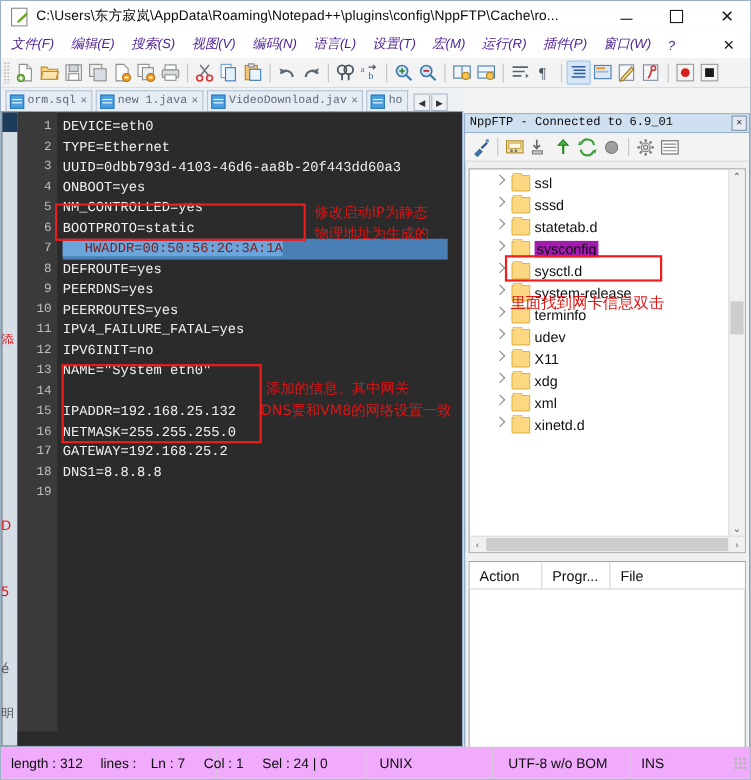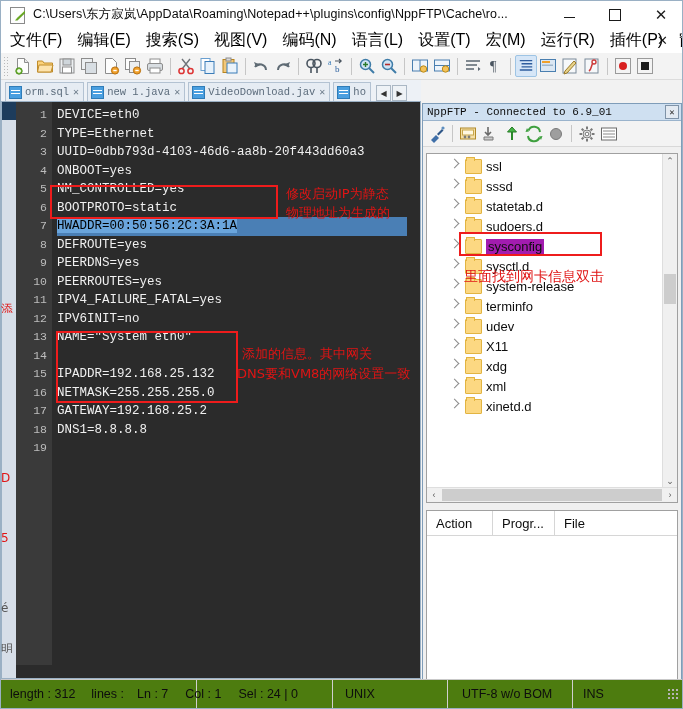--- a/index.html
+++ b/index.html
@@ -19,21 +19,21 @@
   .title-icon .pen{position:absolute;left:6px;top:4px;width:10px;height:10px;background:linear-gradient(135deg,#74b32a 40%,#3f7d10 100%);transform:rotate(0deg);clip-path:polygon(0 100%,22% 72%,100% 0,100% 28%,25% 100%);}
   .title-text{font-size:12.5px;color:#0b0b0b;letter-spacing:0.1px;white-space:nowrap;overflow:hidden;}
   .win-btns{margin-left:auto;display:flex;height:27px;}
   .win-btn{width:46px;height:27px;display:flex;align-items:center;justify-content:center;color:#1a1a1a;font-size:13px;}
   .win-btn.min span{display:block;width:11px;height:1px;background:#1a1a1a;margin-top:6px;}
   .win-btn.max span{display:block;width:10px;height:10px;border:1px solid #1a1a1a;}
   .win-btn.close{font-size:15px;font-weight:300;}
 
   
   .menubar{position:absolute;left:0;top:27px;width:681px;height:25px;background:#ffffff;display:flex;align-items:center;padding-left:8px;box-sizing:border-box;}
-  .menu-item{font-size:16px;color:#000000;margin-right:13px;white-space:nowrap;padding:2px 1px;}
+  .menu-item{font-size:12px;color:#4c1d95;margin-right:13px;white-space:nowrap;padding:2px 1px;font-style:italic;}
   .menu-x{position:absolute;right:14px;top:5px;font-size:13px;color:#141414;}
 
   
   .toolbar{position:absolute;left:0;top:52px;width:681px;height:26px;background:#f3f3f3;border-bottom:1px solid #dcdcdc;display:flex;align-items:center;}
   .grip{width:7px;height:20px;margin-left:2px;margin-right:2px;
      background-image:radial-gradient(#b9b9b9 40%, transparent 41%);background-size:3px 3px;}
   .tb-ico{width:22px;height:22px;margin:0 0px;position:relative;flex:none;display:flex;align-items:center;justify-content:center;}
   .tb-sep{width:1px;height:17px;background:#c6c6c6;margin:0 4px;flex:none;}
   .tb-ico.sel{background:#d6e6f7;border:1px solid #9ec4e4;box-sizing:border-box;border-radius:2px;}
   .gl{display:block;}
@@ -51,21 +51,21 @@
   .editor-wrap{position:absolute;left:0;top:100px;width:420px;height:578px;background:#2b2b2b;border:1px solid #9ab0c4;box-sizing:border-box;overflow:hidden;}
   .ed-left-strip{position:absolute;left:0;top:0;width:14px;height:100%;background:#d6dee8;}
   .ed-left-strip .mark{position:absolute;left:0;top:0;width:14px;height:18px;background:#1d3c5c;}
   .linenums{position:absolute;left:14px;top:0;width:36px;height:100%;background:#3a3a3a;color:#bdbdbd;
      font-family:"Liberation Mono","DejaVu Sans Mono",monospace;font-size:11.5px;text-align:right;padding-top:4px;box-sizing:border-box;}
   .linenums div{height:18.5px;line-height:18.5px;padding-right:5px;}
   .code{position:absolute;left:55px;top:0;right:0;height:100%;color:#f0f0f0;
      font-family:"Liberation Mono","DejaVu Sans Mono",monospace;font-size:12.5px;padding-top:4px;box-sizing:border-box;white-space:pre;}
   .code div{height:18.5px;line-height:18.5px;}
   .code div.selrow{background:#4a7fb5;}
-  .code div.selrow .seltxt{background:#6aa5dc;color:#000000;}
+  .code div.selrow .seltxt{background:#6aa5dc;color:#7f1d1d;padding-left:20px;}
 
   .ed-scroll-v{position:absolute;right:0;top:0;width:13px;height:100%;background:#2b2b2b;}
   .ed-scroll-h{position:absolute;left:14px;right:13px;bottom:0;height:13px;background:#2b2b2b;}
 
   
   .redbox{position:absolute;border:2px solid #ee1c1c;box-sizing:border-box;pointer-events:none;}
   .redtext{position:absolute;color:#e01414;font-size:13px;font-family:"DejaVu Sans","Liberation Sans",sans-serif;white-space:nowrap;line-height:17px;}
 
   
   .bleed{position:absolute;left:0;color:#e01414;font-size:12px;font-family:"DejaVu Sans",sans-serif;overflow:hidden;width:12px;}
@@ -91,21 +91,21 @@
   .tree-hscroll .lf,.tree-hscroll .rt{width:14px;text-align:center;font-size:9px;color:#5a5a5a;}
   .tree-hscroll .hthumb{height:12px;background:#cdcdcd;flex:1;margin:0 1px;}
 
   .ftp-queue{position:absolute;left:3px;top:406px;width:252px;height:188px;background:#ffffff;border:1px solid #a0a0a0;box-sizing:border-box;}
   .qhdr{height:24px;display:flex;align-items:center;border-bottom:1px solid #d6d6d6;background:#ffffff;}
   .qcol{font-size:13px;color:#0d0d0d;padding-left:9px;box-sizing:border-box;border-right:1px solid #d6d6d6;height:24px;display:flex;align-items:center;}
 
   .ftp-splitter{position:absolute;left:0;right:0;top:399px;height:6px;background:#f0f0f0;}
 
   
-  .statusbar{position:absolute;left:0;bottom:0;width:681px;height:29px;background:#4d7c0f;border-top:1px solid #c9c9c9;display:flex;align-items:center;box-sizing:border-box;}
+  .statusbar{position:absolute;left:0;bottom:0;width:681px;height:29px;background:#f0abfc;border-top:1px solid #c9c9c9;display:flex;align-items:center;box-sizing:border-box;}
   .sb-cell{height:29px;display:flex;align-items:center;padding-left:9px;box-sizing:border-box;font-size:12.5px;color:#0d0d0d;border-right:1px solid #cfcfcf;white-space:nowrap;}
   .sb-grip{width:13px;height:13px;margin-left:auto;margin-right:2px;
      background-image:radial-gradient(#b5b5b5 40%, transparent 41%);background-size:4px 4px;}
 </style>
 </head>
 <body>
 
 <div id="app">
 
   <div class="titlebar">
@@ -481,25 +481,20 @@
           <div class="trow">
             <span class="chev"></span>
             <span class="fold"></span>
             <span class="lbl">sssd</span>
           </div>
           <div class="trow">
             <span class="chev"></span>
             <span class="fold"></span>
             <span class="lbl">statetab.d</span>
           </div>
-          <div class="trow">
-            <span class="chev"></span>
-            <span class="fold"></span>
-            <span class="lbl">sudoers.d</span>
-          </div>
           <div class="trow sel">
             <span class="chev"></span>
             <span class="fold"></span>
             <span class="lbl">sysconfig</span>
           </div>
           <div class="trow">
             <span class="chev"></span>
             <span class="fold"></span>
             <span class="lbl">sysctl.d</span>
           </div>

